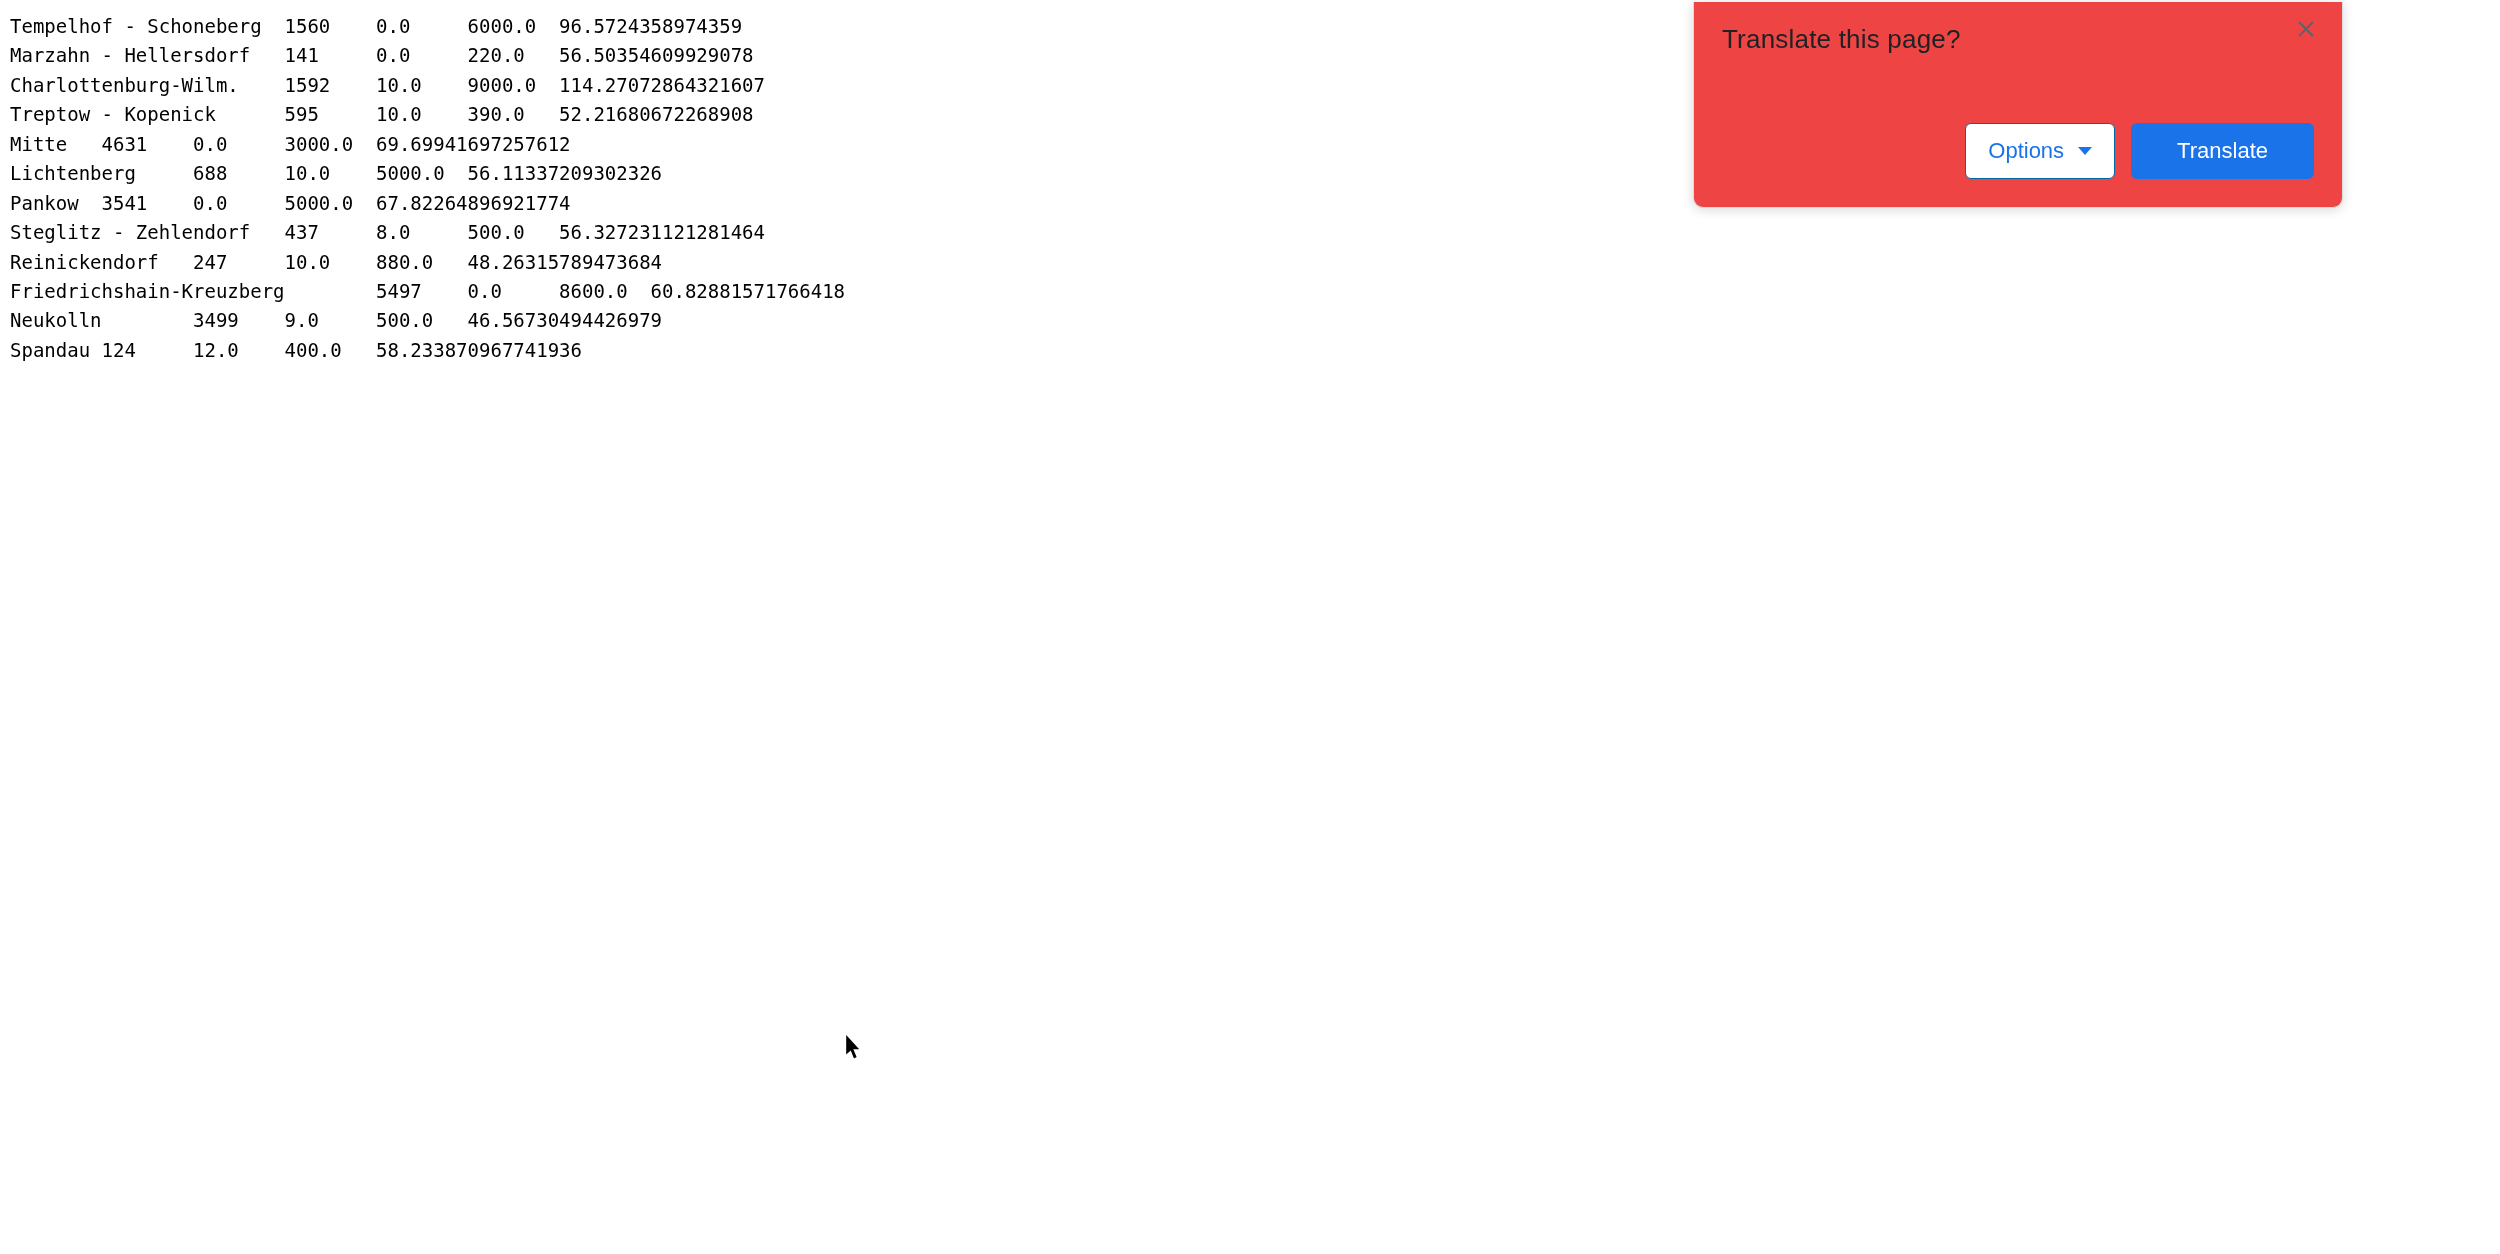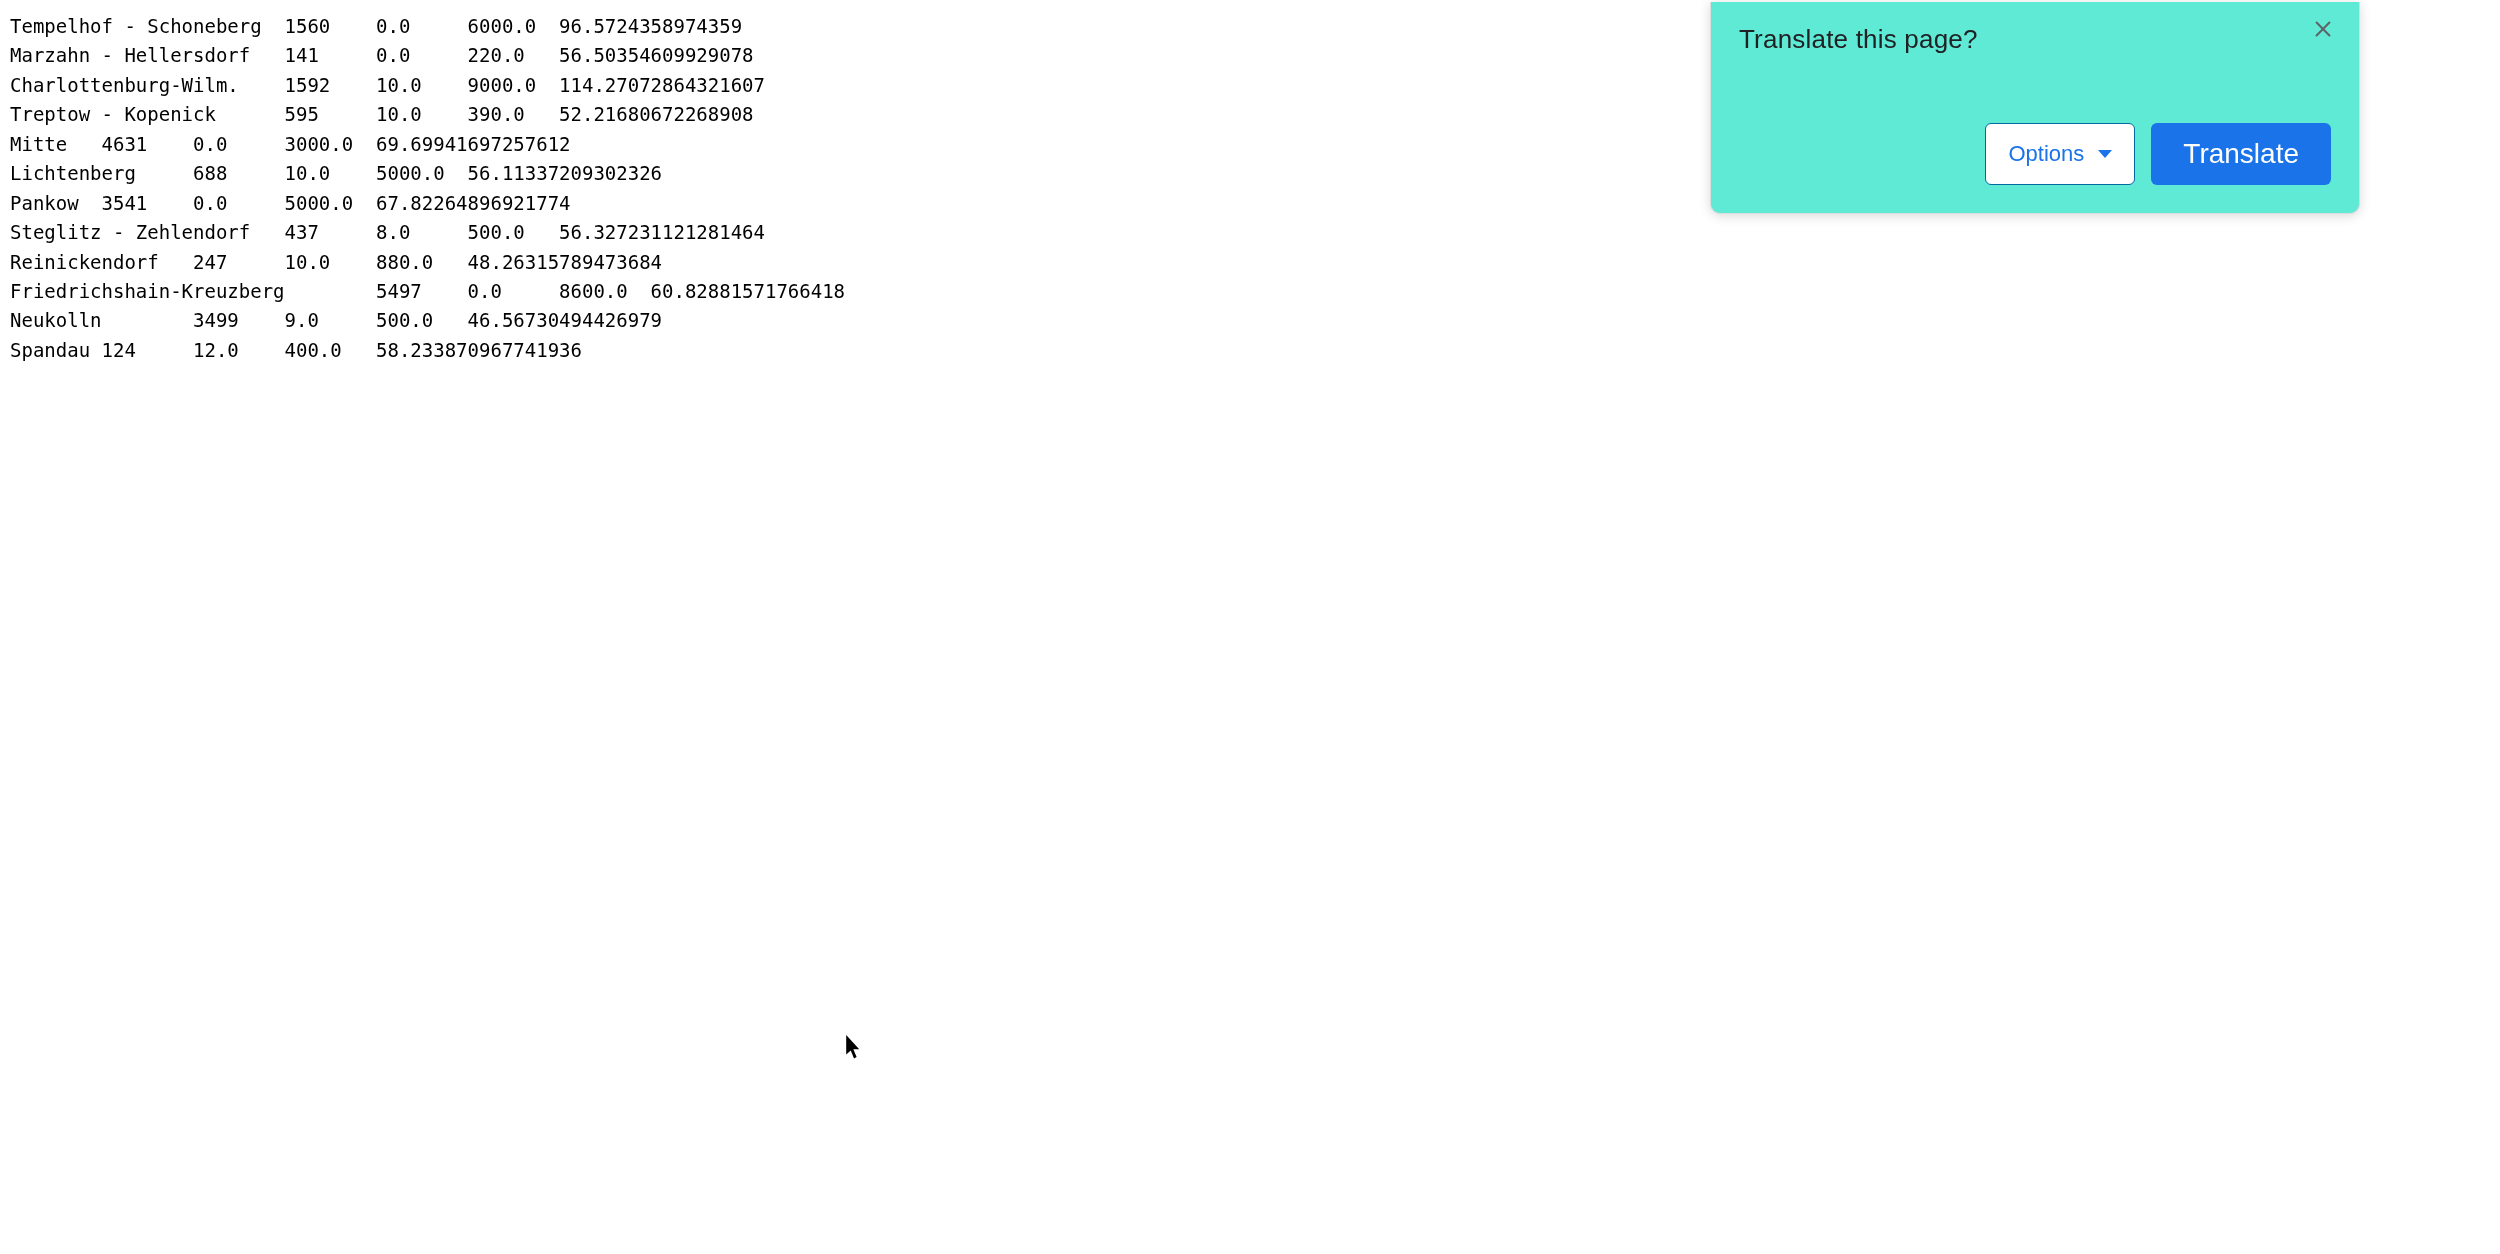--- a/index.html
+++ b/index.html
@@ -18,23 +18,23 @@
       height: 1254px;
       overflow: hidden;
     }
     .data-text {
       white-space: pre;
       line-height: 1.55;
     }
     .translate-popup {
       position: absolute;
       top: 2px;
-      right: 140px;
+      right: 157px;
       width: 650px;
-      background: #5eead4;
+      background: #ef4444;
       border: 1px solid #dadce0;
       border-top: none;
       border-radius: 0 0 10px 10px;
       box-shadow: 0 2px 12px rgba(0,0,0,0.15);
       padding: 22px 28px 28px 28px;
     }
     .popup-header {
       display: flex;
       justify-content: space-between;
       align-items: flex-start;
@@ -86,27 +86,27 @@
     }
     .options-btn .triangle {
       width: 0;
       height: 0;
       border-left: 7px solid transparent;
       border-right: 7px solid transparent;
       border-top: 8px solid #1a73e8;
     }
     .translate-btn {
       font-family: Arial, sans-serif;
-      font-size: 28px;
+      font-size: 22px;
       font-weight: 500;
       color: #ffffff;
       background: #1a73e8;
       border: none;
       border-radius: 6px;
-      padding: 15px 32px;
+      padding: 15px 46px;
       cursor: pointer;
     }
     .cursor {
       position: absolute;
       left: 845px;
       top: 1035px;
       width: 0;
       height: 0;
       pointer-events: none;
     }

